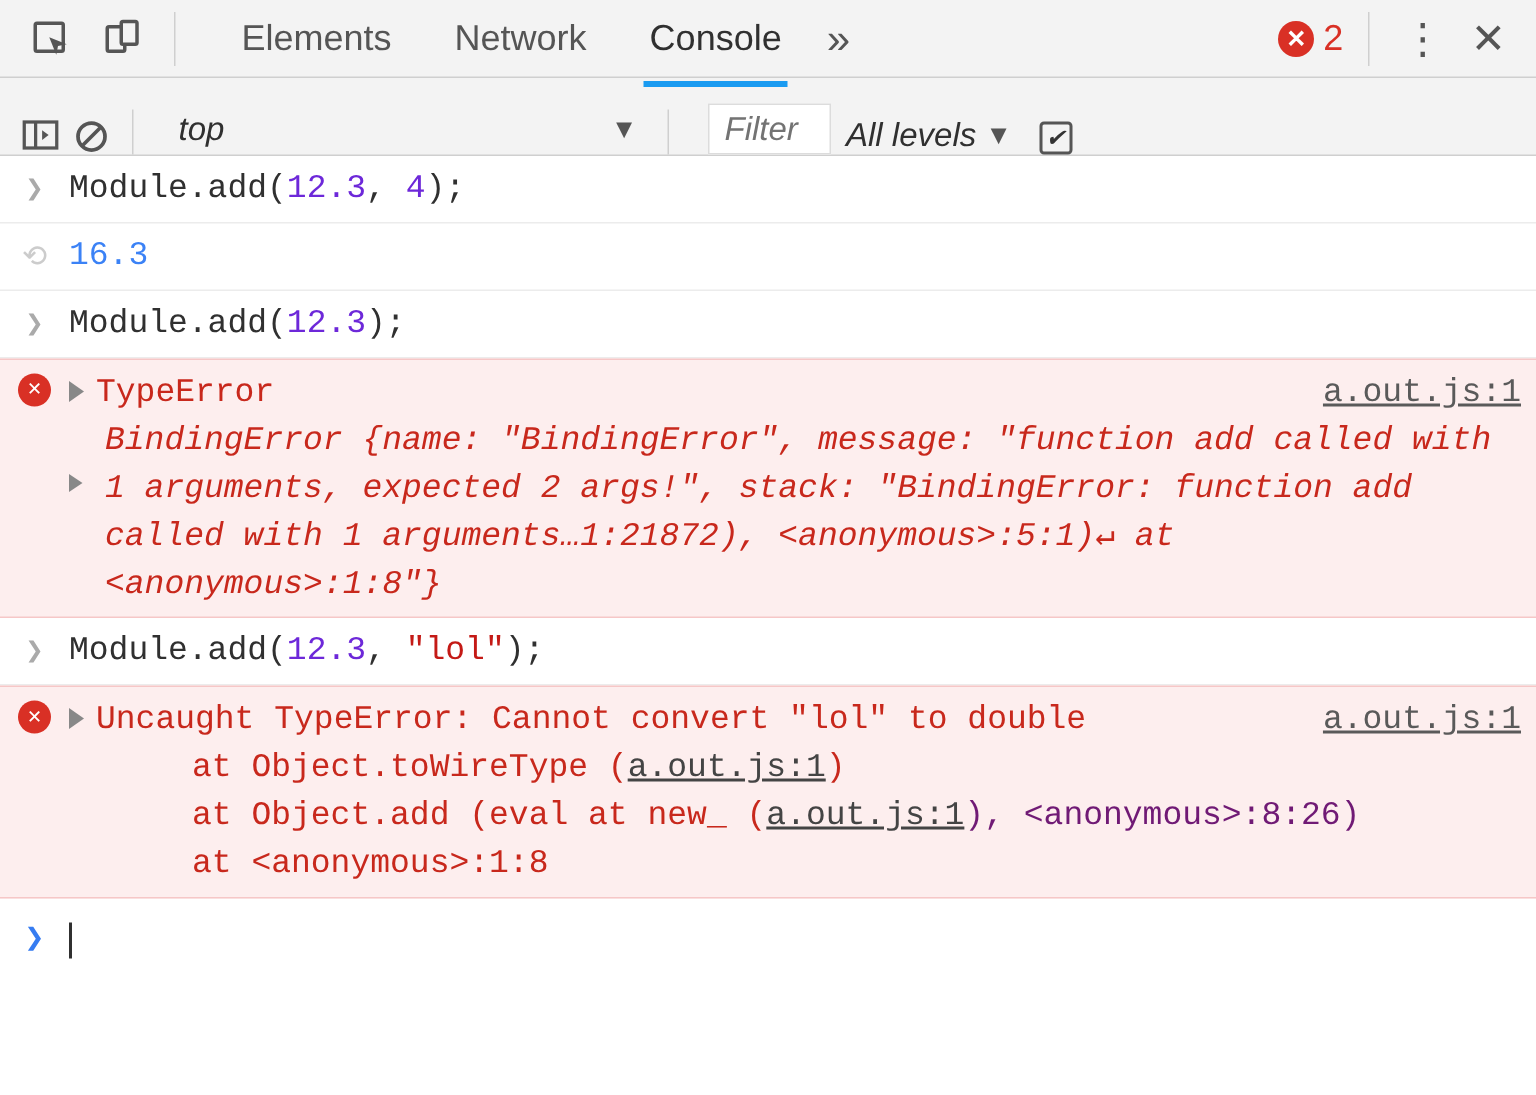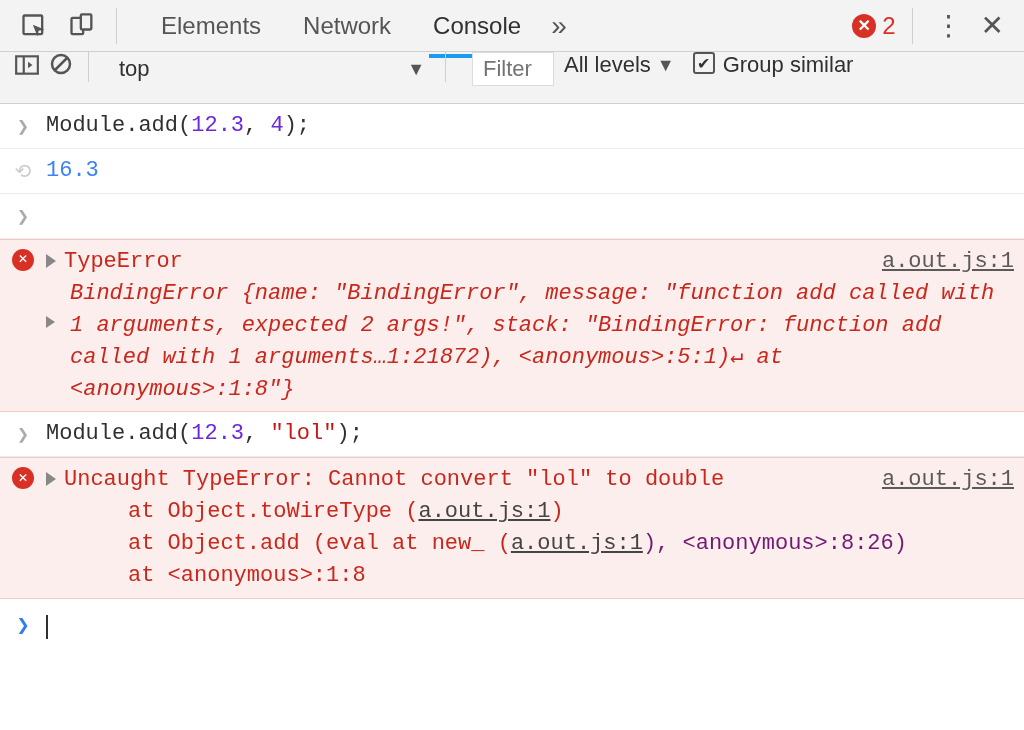--- a/index.html
+++ b/index.html
@@ -51,26 +51,27 @@
     background: #d93025; color: #fff; font-weight: bold; font-size: 16px;
     margin-right: 6px;
   }
   .err-count { color: #d93025; font-size: 24px; margin-right: 6px; }
   .kebab { font-size: 28px; color: #555; margin: 0 12px; }
   .close-x { font-size: 28px; color: #555; margin: 0 10px 0 6px; }
 
   
   .toolbar {
     display: flex;
-    align-items: flex-start;
+    align-items: flex-end;
     height: 52px;
     border-bottom: 1px solid #cfcfcf;
     background: #f3f3f3;
     padding: 0 10px;
     font-size: 22px;
+    font-style: italic;
   }
   .toolbar .icon { width: 34px; color: #555; display:flex; align-items:center; justify-content:center; }
   .ctx-select {
     display: flex; align-items: center; justify-content: space-between;
     width: 330px; height: 34px;
     padding: 0 10px 0 14px;
     margin-left: 6px;
     color: #303030;
   }
   .drop-tri { color: #555; font-size: 18px; }
@@ -200,21 +201,20 @@
   </div>
   <div class="vsep" style="height:30px"></div>
   <div class="filter-box">
     <span>Filter</span>
   </div>
   <div class="levels">
     <span>All levels</span>
     <span class="drop-tri">▼</span>
   </div>
   <span class="checkbox">✔</span>
-  <span class="group-label">Group similar</span>
 </div>
 
 <div class="console mono">
 
   <div class="row">
     <div class="gutter">
         <span class="gt">❯</span>
       </div>
     <div class="content">
       <span>Module.add(</span><span class="num">12.3</span><span>, </span><span class="num">4</span><span>);</span>
@@ -225,20 +225,23 @@
     <div class="gutter">
         <span class="gt gt-out">⟲</span>
       </div>
     <div class="content ret-num">16.3</div>
   </div>
 
   <div class="row">
     <div class="gutter">
         <span class="gt">❯</span>
       </div>
+    <div class="content">
+      <span>Module.add(</span><span class="num">12.3</span><span>);</span>
+    </div>
   </div>
 
   <div class="row err">
     <div class="gutter">
         <span class="err-dot">✕</span>
       </div>
     <div class="content">
       <div>
         <span class="link-src">a.out.js:1</span>
         <span class="caret"></span><span class="err-text">TypeError</span>

